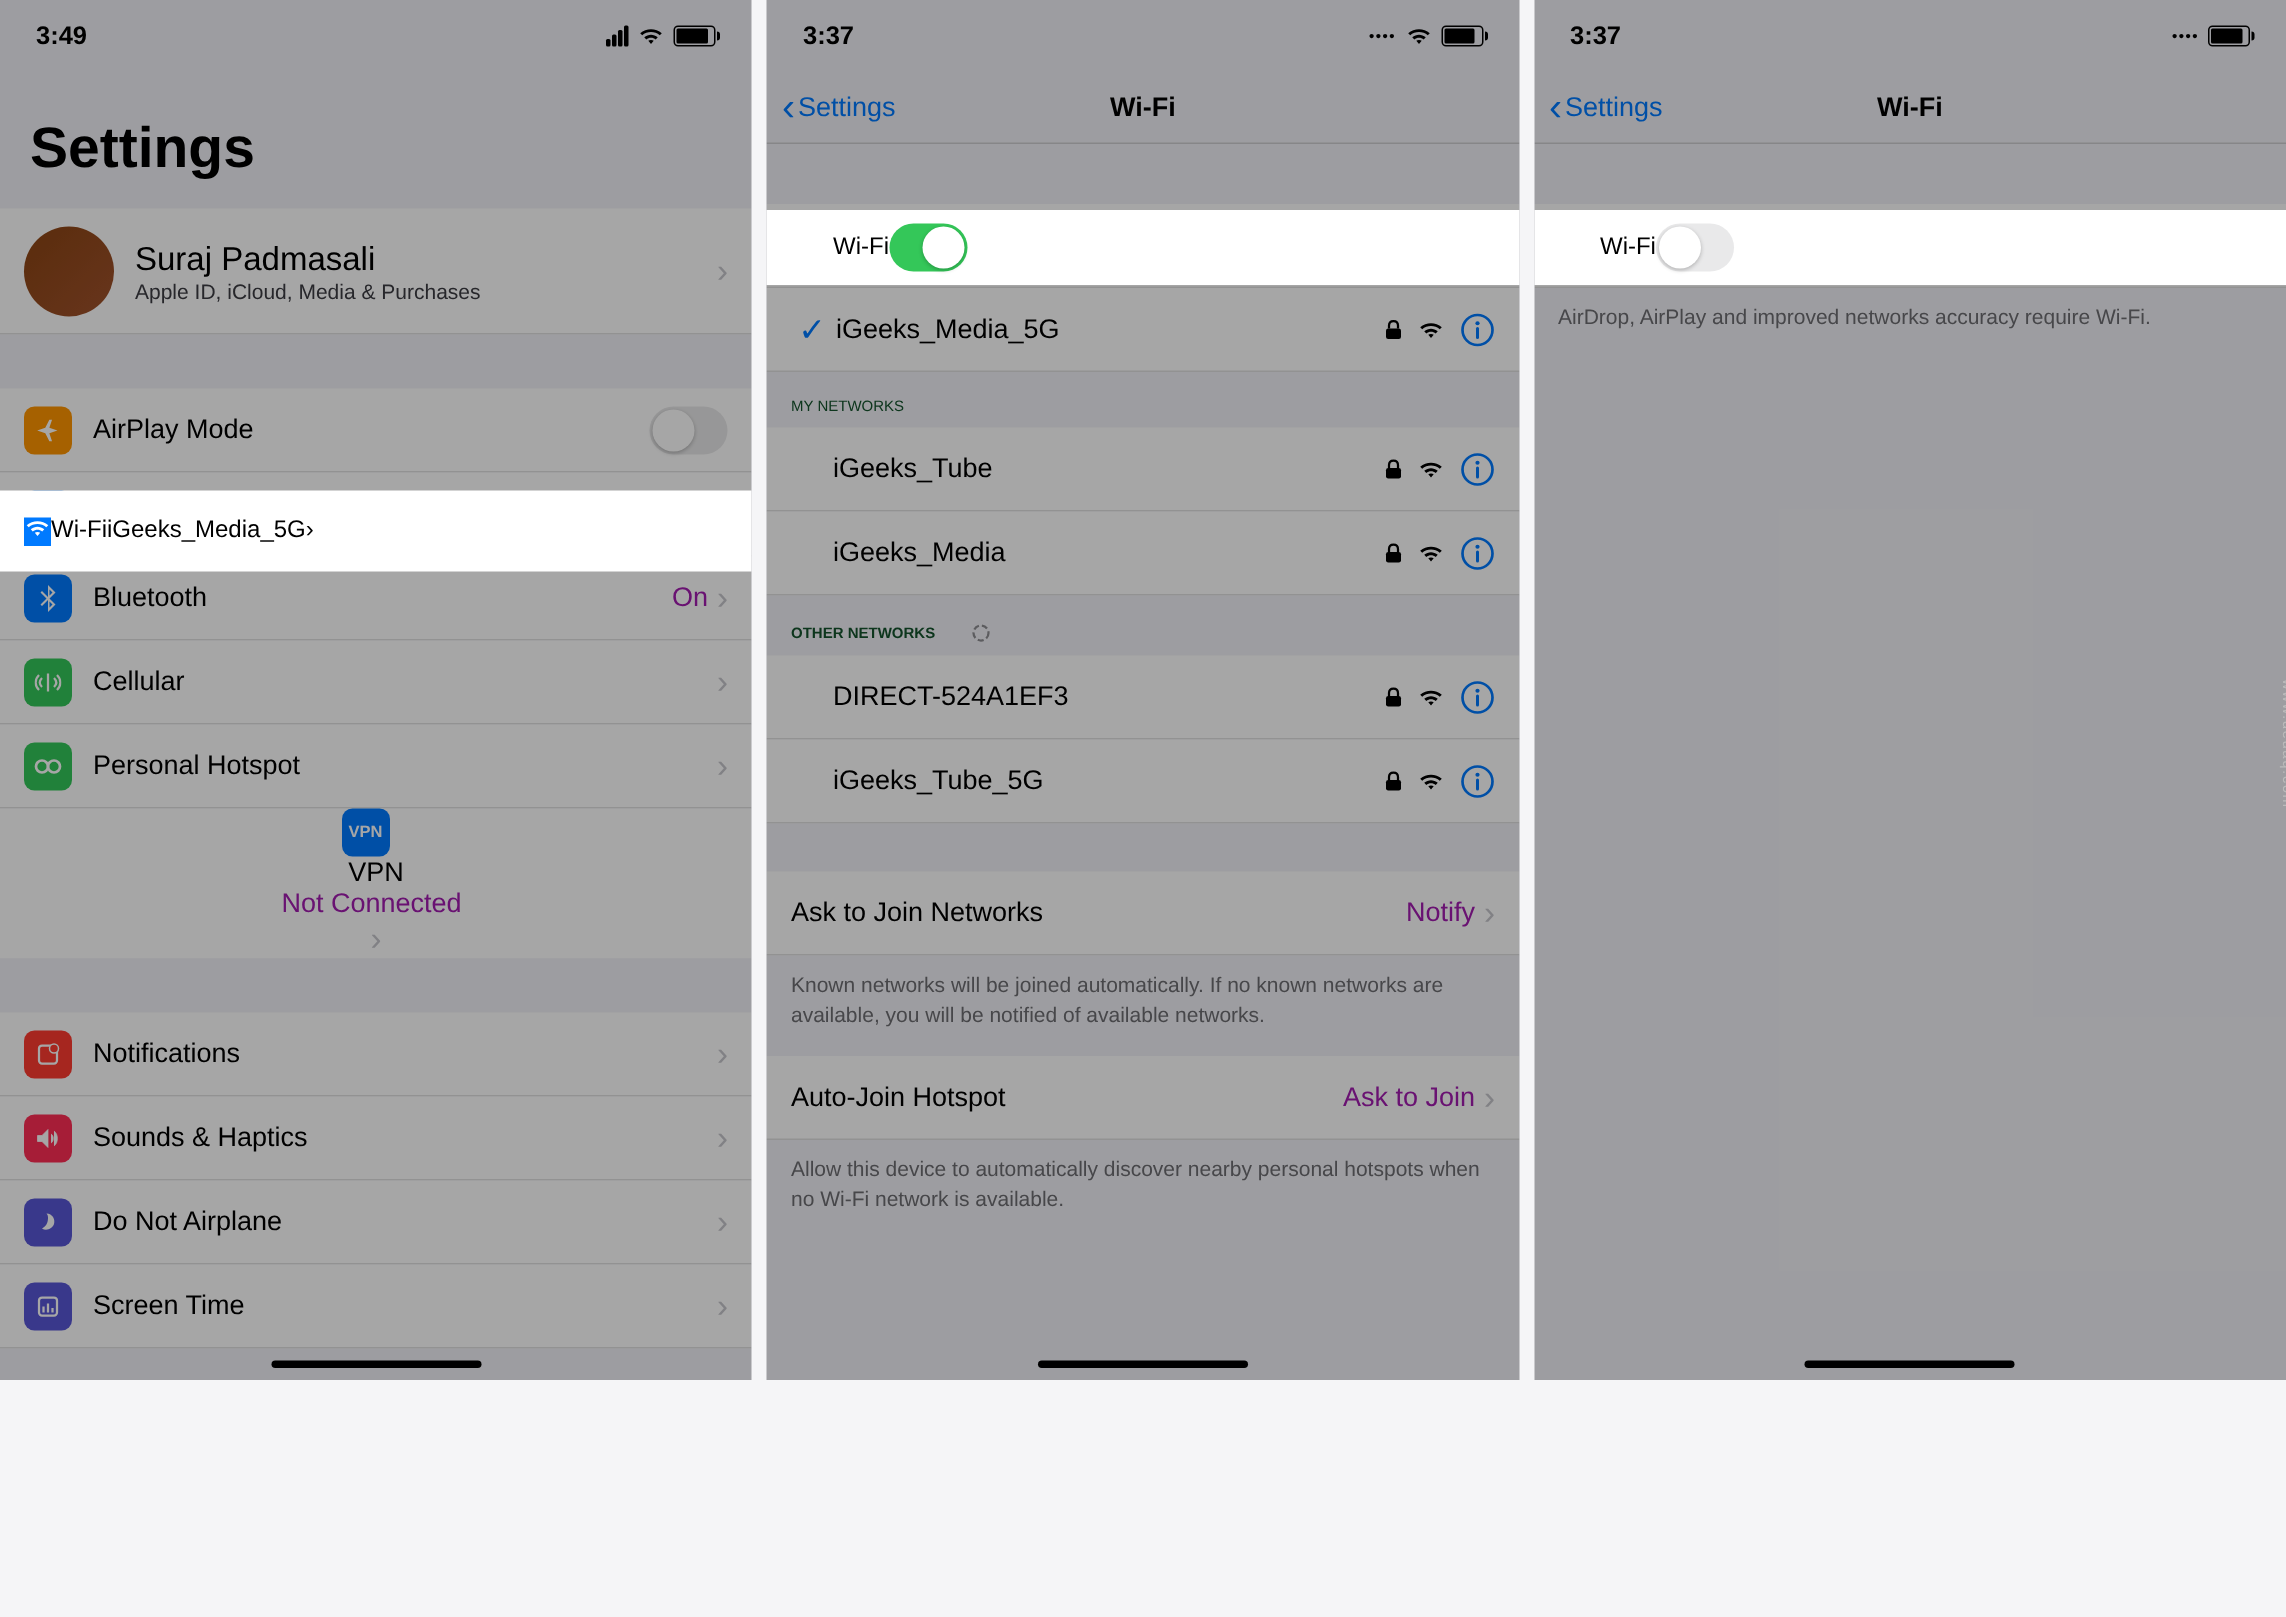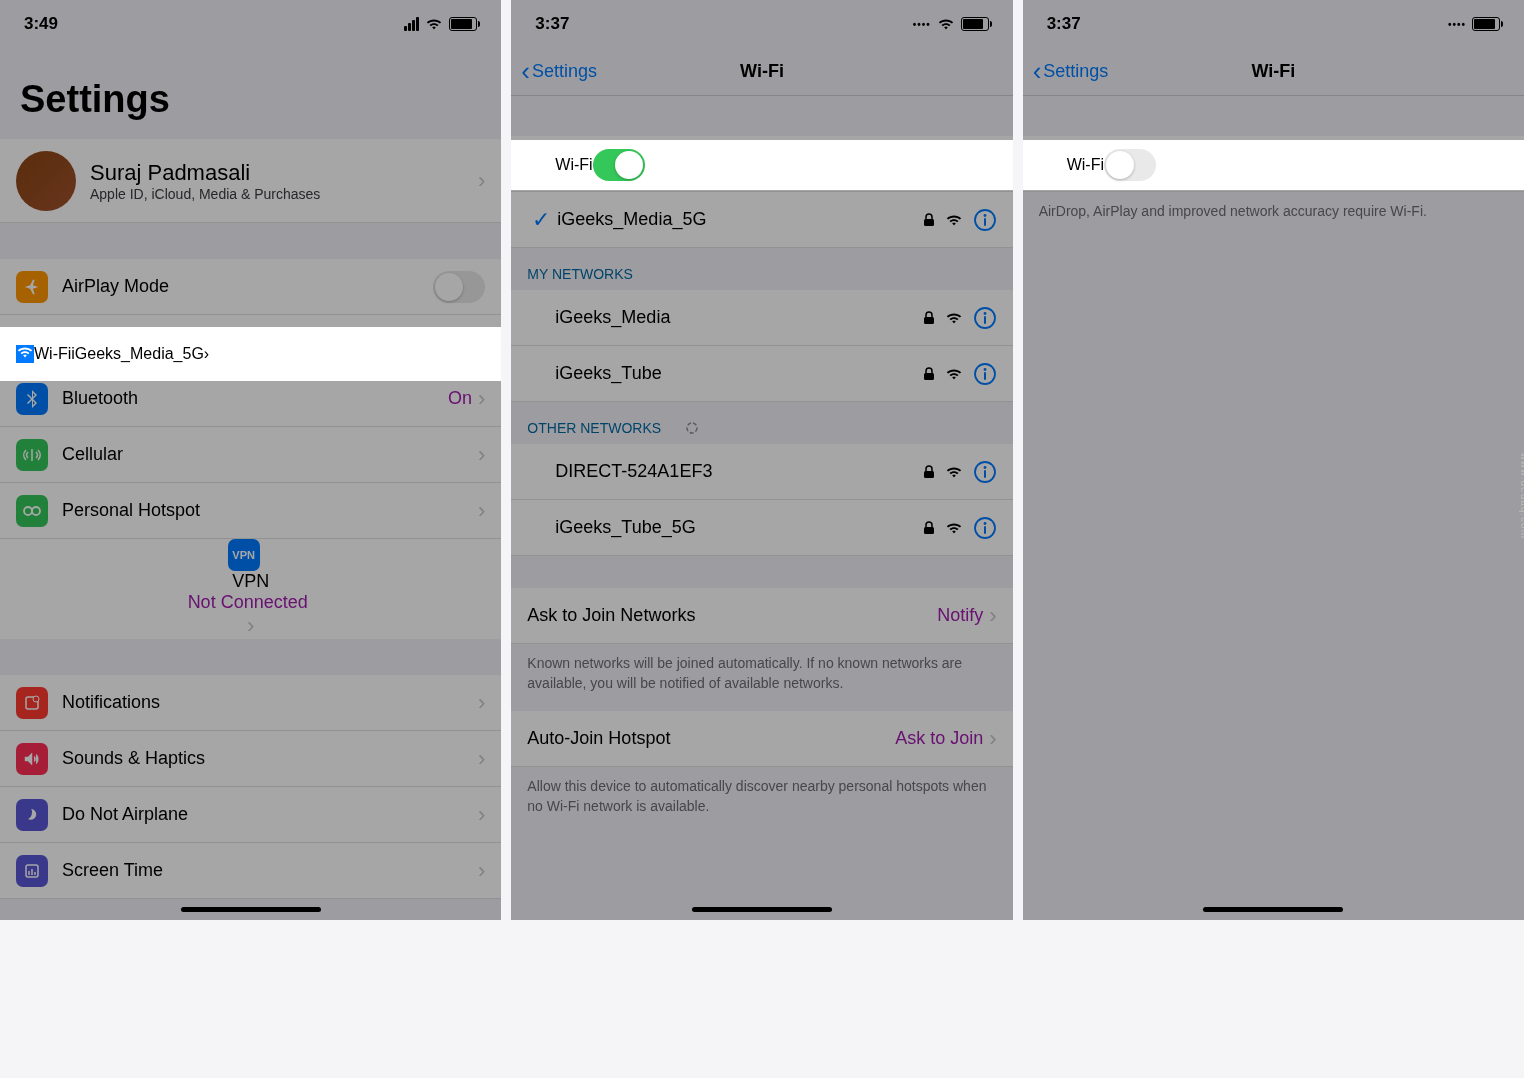--- a/index.html
+++ b/index.html
@@ -23,21 +23,21 @@
   .nav .title { position:absolute; left:0; right:0; text-align:center; font-size:18px; font-weight:600; pointer-events:none;}
   .large-title { font-size: 38px; font-weight: 700; padding: 30px 20px 18px; }
   .row { display:flex; align-items:center; min-height:56px; padding: 0 16px 0 16px; border-bottom: 0.5px solid rgba(0,0,0,0.12); background:#fff;}
   .row.tall { min-height: 84px;}
   .row.noborder { border-bottom:none;flex-direction:column;}
   .row .iconbox { width:32px; height:32px; border-radius:7px; display:flex; align-items:center; justify-content:center; margin-right:14px; flex-shrink:0;}
   .row .label { font-size:18px; flex:1 1 auto; }
   .row .value { font-size:18px; color:#a21caf; margin-right:6px;}
   .row .chev { color:#c7c7cc; font-size:22px; }
   .section-gap { height: 36px; background:#f2f2f7;}
-  .header-label { font-size: 14px; color:#0369a1; padding: 18px 16px 8px; text-transform: uppercase; background:#f2f2f7;}
+  .header-label { font-size: 10px; color:#14532d; padding: 18px 16px 8px; text-transform: uppercase; background:#f2f2f7;}
   .footer-label { font-size: 14px; color:#6d6d72; padding: 10px 16px 18px; background:#f2f2f7; line-height:1.4;}
   .avatar { width:60px; height:60px; border-radius:50%; background: linear-gradient(135deg,#8b4513,#a0522d); margin-right:14px; flex-shrink:0;}
   .name { font-size:22px;}
   .sub { font-size:14px; color:#3c3c43;}
   .ios-switch { width:52px; height:32px; border-radius:16px; position:relative; flex-shrink:0;}
   .ios-switch.on { background:#34c759;}
   .ios-switch.off { background:#e9e9ea;}
   .ios-switch .knob { width:28px; height:28px; border-radius:50%; background:#fff; position:absolute; top:2px; box-shadow:0 1px 3px rgba(0,0,0,0.25);}
   .ios-switch.on .knob { right:2px;}
   .ios-switch.off .knob { left:2px;}
@@ -261,55 +261,55 @@
               <circle cx="12" cy="12" r="10" fill="none" stroke="#007aff" stroke-width="1.8"></circle>
               <circle cx="12" cy="7.5" r="1.4" fill="#007aff"></circle>
               <rect x="11" y="10" width="2" height="8" rx="1" fill="#007aff"></rect>
             </svg>
         </div>
       </div>
 
       <div class="header-label">MY NETWORKS</div>
 
       <div class="row indent">
+        <div class="label">iGeeks_Tube</div>
+        <div class="icons">
+          <svg class="lock" viewBox="0 0 12 14">
+              <rect x="1" y="6" width="10" height="7" rx="1.5" fill="#000"></rect>
+              <path d="M3 6 L3 4 C3 2 4 1 6 1 C8 1 9 2 9 4 L9 6" stroke="#000" stroke-width="1.5" fill="none"></path>
+            </svg>
+          <svg class="wifi-ic" viewBox="0 0 20 14">
+              <path d="M10 13 L12 10.5 C11 9.8 9 9.8 8 10.5 Z M5 8 C8 5.5 12 5.5 15 8 L13.5 9.5 C11.5 7.8 8.5 7.8 6.5 9.5 Z M2 5 C6.5 1 13.5 1 18 5 L16.5 6.5 C13 3.3 7 3.3 3.5 6.5 Z" fill="#000"></path>
+            </svg>
+          <svg class="info" viewBox="0 0 24 24">
+              <circle cx="12" cy="12" r="10" fill="none" stroke="#007aff" stroke-width="1.8"></circle>
+              <circle cx="12" cy="7.5" r="1.4" fill="#007aff"></circle>
+              <rect x="11" y="10" width="2" height="8" rx="1" fill="#007aff"></rect>
+            </svg>
+        </div>
+      </div>
+      <div class="row indent">
         <div class="label">iGeeks_Media</div>
         <div class="icons">
           <svg class="lock" viewBox="0 0 12 14">
               <rect x="1" y="6" width="10" height="7" rx="1.5" fill="#000"></rect>
               <path d="M3 6 L3 4 C3 2 4 1 6 1 C8 1 9 2 9 4 L9 6" stroke="#000" stroke-width="1.5" fill="none"></path>
             </svg>
           <svg class="wifi-ic" viewBox="0 0 20 14">
               <path d="M10 13 L12 10.5 C11 9.8 9 9.8 8 10.5 Z M5 8 C8 5.5 12 5.5 15 8 L13.5 9.5 C11.5 7.8 8.5 7.8 6.5 9.5 Z M2 5 C6.5 1 13.5 1 18 5 L16.5 6.5 C13 3.3 7 3.3 3.5 6.5 Z" fill="#000"></path>
             </svg>
           <svg class="info" viewBox="0 0 24 24">
               <circle cx="12" cy="12" r="10" fill="none" stroke="#007aff" stroke-width="1.8"></circle>
               <circle cx="12" cy="7.5" r="1.4" fill="#007aff"></circle>
               <rect x="11" y="10" width="2" height="8" rx="1" fill="#007aff"></rect>
             </svg>
         </div>
       </div>
-      <div class="row indent">
-        <div class="label">iGeeks_Tube</div>
-        <div class="icons">
-          <svg class="lock" viewBox="0 0 12 14">
-              <rect x="1" y="6" width="10" height="7" rx="1.5" fill="#000"></rect>
-              <path d="M3 6 L3 4 C3 2 4 1 6 1 C8 1 9 2 9 4 L9 6" stroke="#000" stroke-width="1.5" fill="none"></path>
-            </svg>
-          <svg class="wifi-ic" viewBox="0 0 20 14">
-              <path d="M10 13 L12 10.5 C11 9.8 9 9.8 8 10.5 Z M5 8 C8 5.5 12 5.5 15 8 L13.5 9.5 C11.5 7.8 8.5 7.8 6.5 9.5 Z M2 5 C6.5 1 13.5 1 18 5 L16.5 6.5 C13 3.3 7 3.3 3.5 6.5 Z" fill="#000"></path>
-            </svg>
-          <svg class="info" viewBox="0 0 24 24">
-              <circle cx="12" cy="12" r="10" fill="none" stroke="#007aff" stroke-width="1.8"></circle>
-              <circle cx="12" cy="7.5" r="1.4" fill="#007aff"></circle>
-              <rect x="11" y="10" width="2" height="8" rx="1" fill="#007aff"></rect>
-            </svg>
-        </div>
-      </div>
-
-      <div class="header-label" style="display:flex;align-items:center;gap:24px;">
+
+      <div class="header-label" style="display:flex;align-items:center;gap:24px;font-weight:bold;">
           <span>OTHER NETWORKS</span>
           <svg width="14" height="14" viewBox="0 0 14 14">
             <circle cx="7" cy="7" r="5" fill="none" stroke="#8e8e93" stroke-width="1.5" stroke-dasharray="4 2"></circle>
           </svg>
         </div>
 
       <div class="row indent">
         <div class="label">DIRECT-524A1EF3</div>
         <div class="icons">
           <svg class="lock" viewBox="0 0 12 14">
@@ -395,21 +395,21 @@
 
       <div style="height:40px; background:#f2f2f7;"></div>
 
       <div class="row">
         <div class="label">Wi-Fi</div>
         <div class="ios-switch off">
             <div class="knob"></div>
           </div>
       </div>
 
-      <div class="footer-label">AirDrop, AirPlay and improved network accuracy require Wi-Fi.</div>
+      <div class="footer-label">AirDrop, AirPlay and improved networks accuracy require Wi-Fi.</div>
 
       <div class="homebar"></div>
     </div>
 
     <div class="overlay-dim"></div>
 
     <div class="highlight-row" style="top:140px; min-height:50px;">
       <div class="label" style="padding-left:28px;">Wi-Fi</div>
       <div class="ios-switch off">
           <div class="knob"></div>

